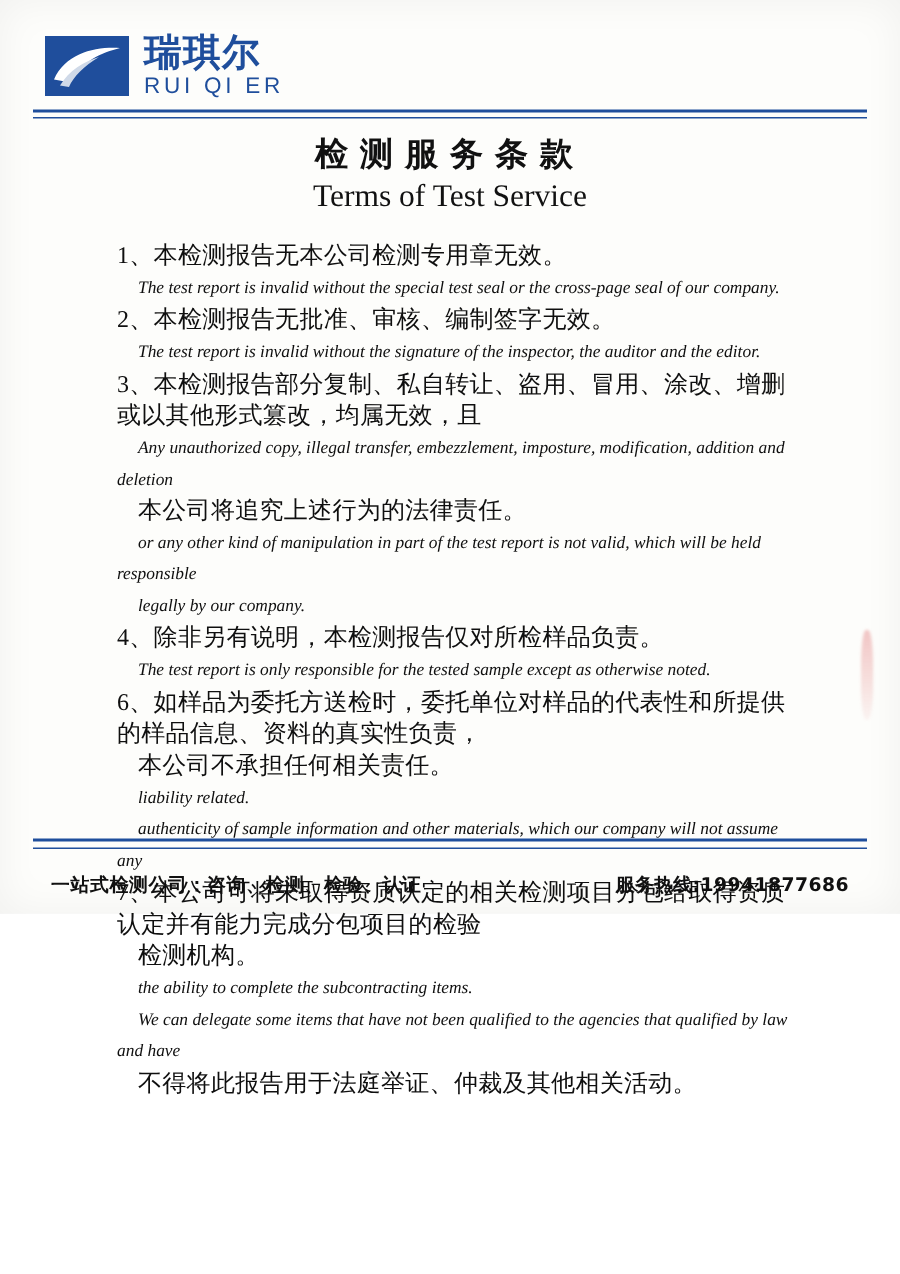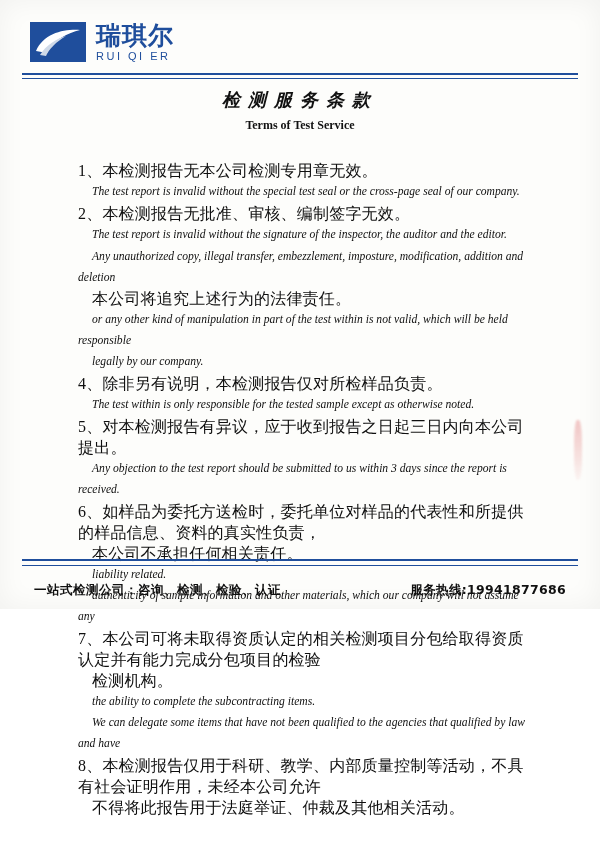--- a/index.html
+++ b/index.html
@@ -52,21 +52,21 @@
   }
   .logo-cn {
     font-family: "DejaVu Sans", sans-serif;
     font-size: 25px;
     font-weight: bold;
     color: #1f4e9c;
     letter-spacing: 1px;
   }
   .logo-en {
     font-family: "Liberation Sans", sans-serif;
-    font-size: 11px;
+    font-size: 15px;
     color: #1f4e9c;
     letter-spacing: 2.5px;
     margin-top: 3px;
   }
 
   .header-rule {
     position: absolute;
     left: 22px;
     right: 22px;
     top: 73px;
@@ -83,35 +83,34 @@
   }
 
   
   .title-cn {
     position: absolute;
     top: 88px;
     left: 0;
     width: 100%;
     text-align: center;
     font-family: "DejaVu Sans", sans-serif;
-    font-size: 18px;
+    font-size: 22px;
     font-weight: bold;
     letter-spacing: 8px;
     color: #111;
-    font-style: italic;
   }
   .title-en {
     position: absolute;
     top: 118px;
     left: 0;
     width: 100%;
     text-align: center;
     font-family: "Liberation Serif", serif;
-    font-size: 12px;
-    font-weight: bold;
+    font-size: 21px;
+    font-weight: normal;
     color: #111;
   }
 
   
   .terms {
     position: absolute;
     top: 160px;
     left: 78px;
     width: 452px;
   }
@@ -226,52 +225,48 @@
       <span class="line cn"><span>1、</span><span>本检测报告无本公司检测专用章无效。</span></span>
       <span class="line en indent">The test report is invalid without the special test seal or the cross-page seal of our company.</span>
     </div>
 
     <div class="term">
       <span class="line cn"><span>2、</span><span>本检测报告无批准、审核、编制签字无效。</span></span>
       <span class="line en indent">The test report is invalid without the signature of the inspector, the auditor and the editor.</span>
     </div>
 
     <div class="term">
+      <span class="line cn"><span>3、</span><span>本检测报告部分复制、私自转让、盗用、冒用、涂改、增删或以其他形式篡改，均属无效，且</span></span>
       <span class="line en indent">Any unauthorized copy, illegal transfer, embezzlement, imposture, modification, addition and deletion</span>
       <span class="line cn indent">本公司将追究上述行为的法律责任。</span>
-      <span class="line en indent">or any other kind of manipulation in part of the test within is not valid, which will be held responsible</span>
+      <span class="line en indent">or any other kind of manipulation in part of the test report is not valid, which will be held responsible</span>
       <span class="line en indent">legally by our company.</span>
     </div>
 
     <div class="term">
       <span class="line cn"><span>4、</span><span>除非另有说明，本检测报告仅对所检样品负责。</span></span>
-      <span class="line en indent">The test within is only responsible for the tested sample except as otherwise noted.</span>
-    </div>
-
-    <div class="term">
-      <span class="line cn"><span>5、</span><span>对本检测报告有异议，应于收到报告之日起三日内向本公司提出。</span></span>
-      <span class="line en indent">Any objection to the test report should be submitted to us within 3 days since the report is received.</span>
-    </div>
+      <span class="line en indent">The test report is only responsible for the tested sample except as otherwise noted.</span>
+    </div>
+
 
     <div class="term">
       <span class="line cn"><span>6、</span><span>如样品为委托方送检时，委托单位对样品的代表性和所提供的样品信息、资料的真实性负责，</span></span>
       <span class="line cn indent">本公司不承担任何相关责任。</span>
       <span class="line en indent">liability related.</span>
       <span class="line en indent">authenticity of sample information and other materials, which our company will not assume any</span>
     </div>
 
     <div class="term">
       <span class="line cn"><span>7、</span><span>本公司可将未取得资质认定的相关检测项目分包给取得资质认定并有能力完成分包项目的检验</span></span>
       <span class="line cn indent">检测机构。</span>
       <span class="line en indent">the ability to complete the subcontracting items.</span>
       <span class="line en indent">We can delegate some items that have not been qualified to the agencies that qualified by law and have</span>
     </div>
 
     <div class="term">
-      <span class="line cn"><span>8、</span><span>本检测报告仅用于科研、教学、内部质量控制等活动，不具有社会证明作用，未经本公司允许</span></span>
       <span class="line cn indent">不得将此报告用于法庭举证、仲裁及其他相关活动。</span>
 
     </div>
 
   </div>
 
   <div class="stamp-smudge"></div>
 
   <div class="footer-rule"></div>
   <div class="footer-rule2"></div>

